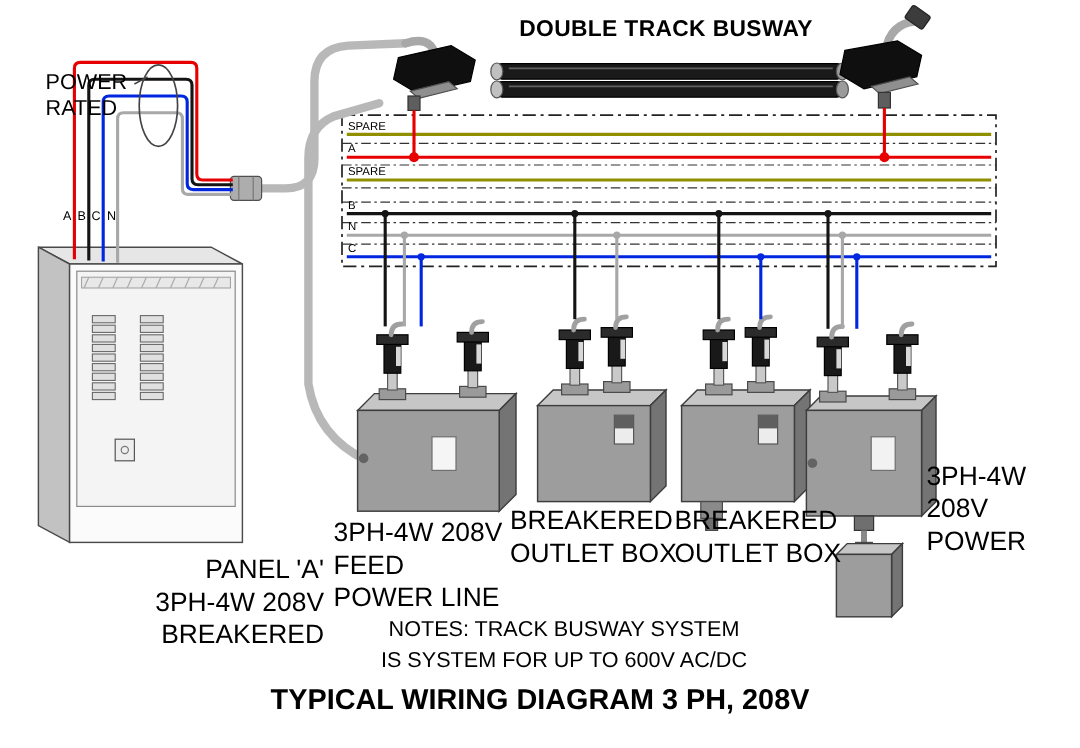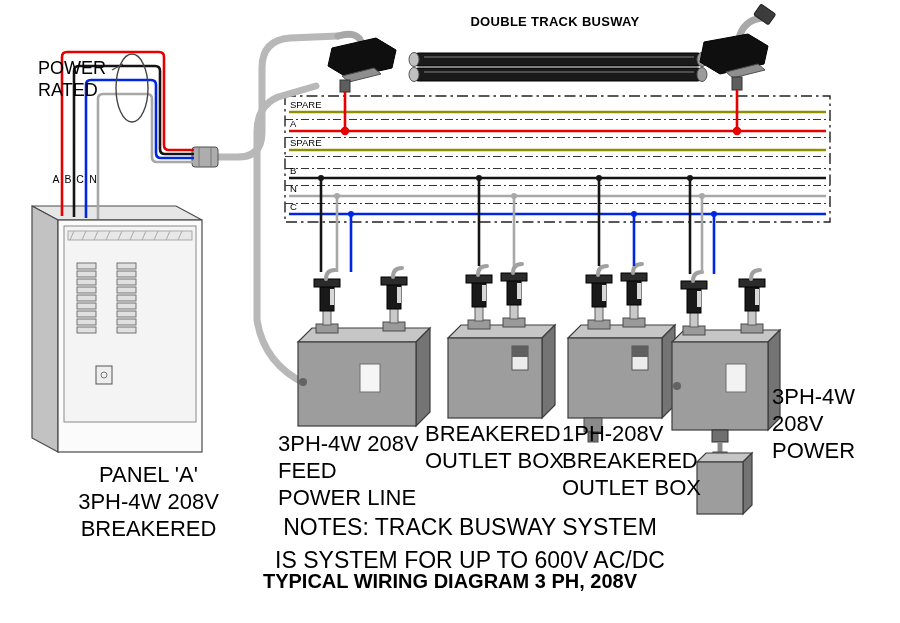--- a/index.html
+++ b/index.html
@@ -10,30 +10,30 @@
     --phase-c-blue:#0026e0;
     --neutral-gray:#a8a8a8;
     --spare-olive:#8f8f00;
     --conduit-gray:#b8b8b8;
     --enclosure-gray:#9d9d9d;
   }
   .stage{position:relative;width:900px;height:623px;background:#fff;overflow:hidden;
          font-family:"Liberation Sans",sans-serif;color:#000}
   .stage>svg{position:absolute;left:0;top:0}
   .abs{position:absolute}
-  .t-top{left:375px;top:14px;width:360px;text-align:center;font-size:13px;font-weight:bold;letter-spacing:.3px}
-  .t-bottom{left:0;top:570px;width:900px;text-align:center;font-size:20px;font-weight:bold}
+  .t-top{left:375px;top:14px;width:360px;text-align:center;font-size:19px;font-weight:bold;letter-spacing:.3px}
+  .t-bottom{left:0;top:570px;width:900px;text-align:center;font-size:24px;font-weight:bold}
   .lbl{font-size:22px;line-height:1.22}
   .power{left:38px;top:58px;font-size:18px}
-  .panel-lbl{left:41px;top:462px;width:215px;text-align:center}
+  .panel-lbl{left:55px;top:462px;width:215px;text-align:right}
   .d1{left:278px;top:431px;width:165px}
   .d2{left:425px;top:421px;width:165px}
   .d3{left:562px;top:421px;width:158px}
   .d4{left:772px;top:384px;width:126px}
-  .notes{left:270px;top:511px;width:400px;text-align:center;font-size:23px;line-height:1.45}
+  .notes{left:270px;top:511px;width:400px;text-align:center;font-size:18px;line-height:1.45}
   svg text{font-family:"Liberation Sans",sans-serif;fill:#000}
   .wire{fill:none;stroke-width:2.6;stroke-linecap:butt}
   .busline{fill:none;stroke-width:2.6}
   .wire-a{stroke:var(--phase-a-red)}
   .wire-b{stroke:var(--phase-b-black)}
   .wire-c{stroke:var(--phase-c-blue)}
   .wire-n{stroke:var(--neutral-gray)}
   .wire-spare{stroke:var(--spare-olive)}
   .conduit{fill:none;stroke:var(--conduit-gray);stroke-width:7;stroke-linecap:round;stroke-linejoin:round}
   .dot-a{fill:var(--phase-a-red)}
@@ -268,21 +268,20 @@
     <div>FEED</div>
     <div>POWER LINE</div>
   </div>
 
   <div class="abs lbl d2">
     <div>BREAKERED</div>
     <div>OUTLET BOX</div>
   </div>
 
   <div class="abs lbl d3">
-    <div>1PH-208V</div>
     <div>BREAKERED</div>
     <div>OUTLET BOX</div>
   </div>
 
   <div class="abs lbl d4">
     <div>3PH-4W</div>
     <div>208V</div>
     <div>POWER</div>
   </div>
 

